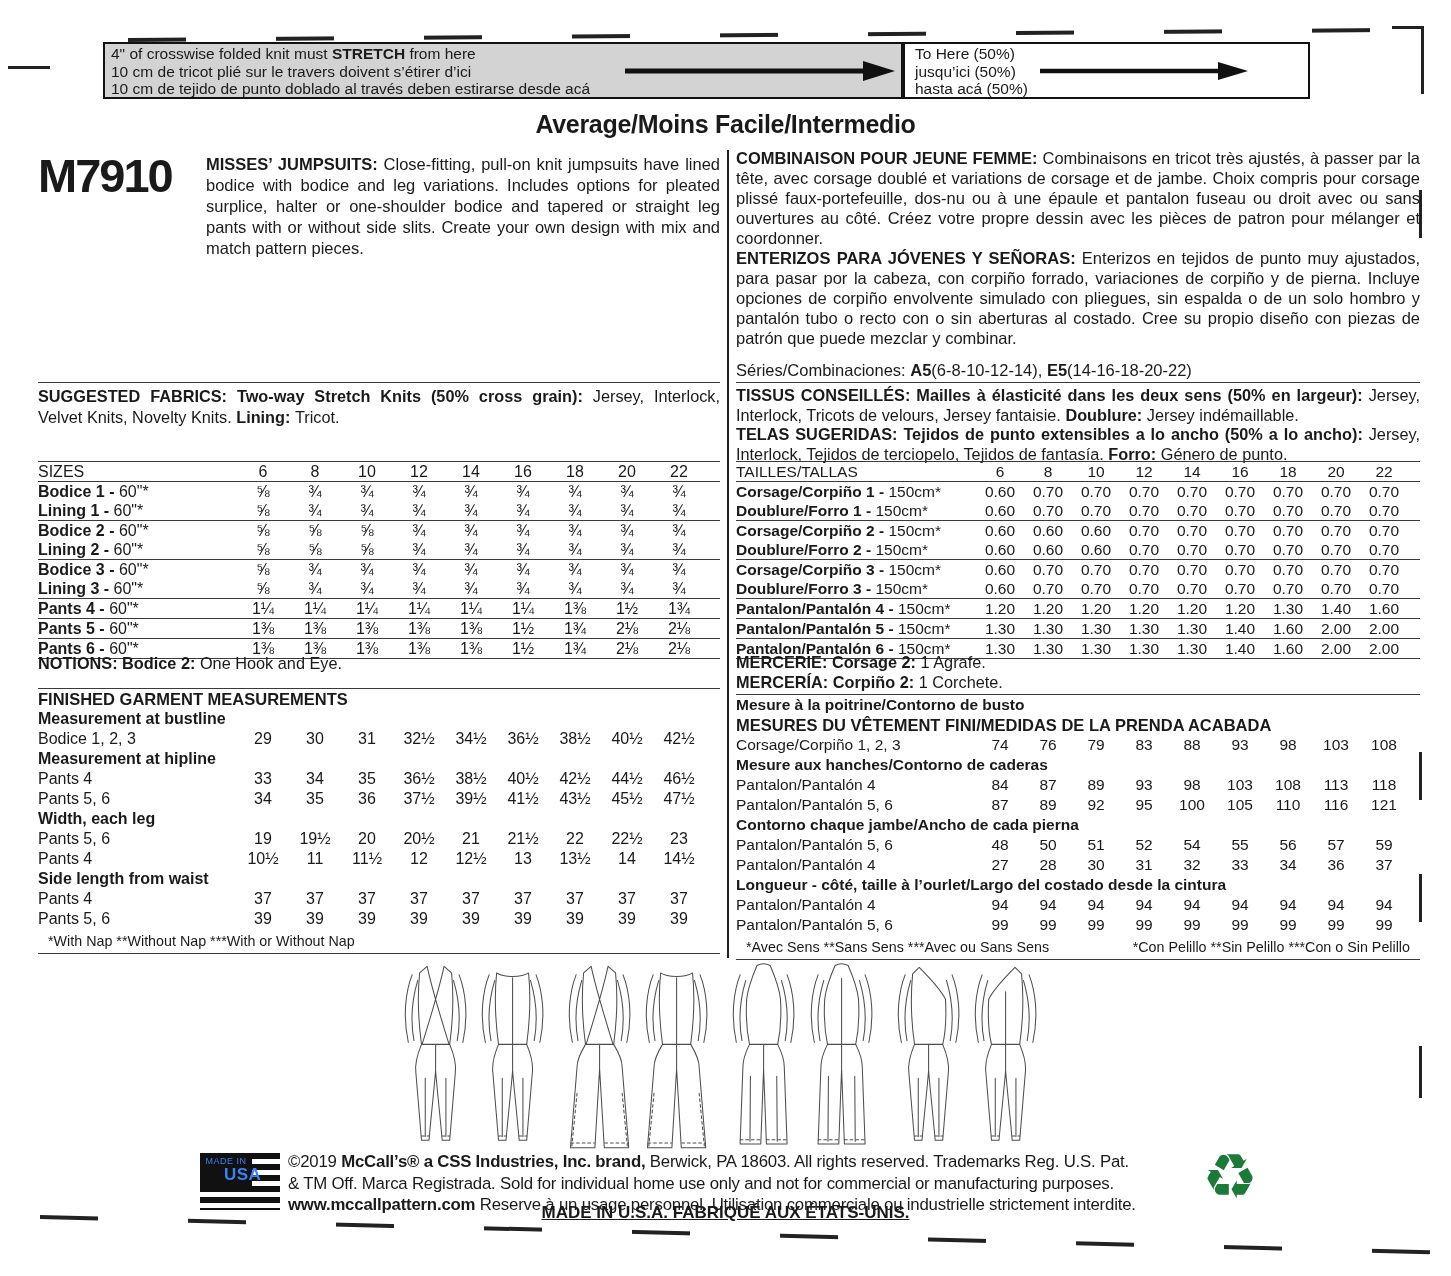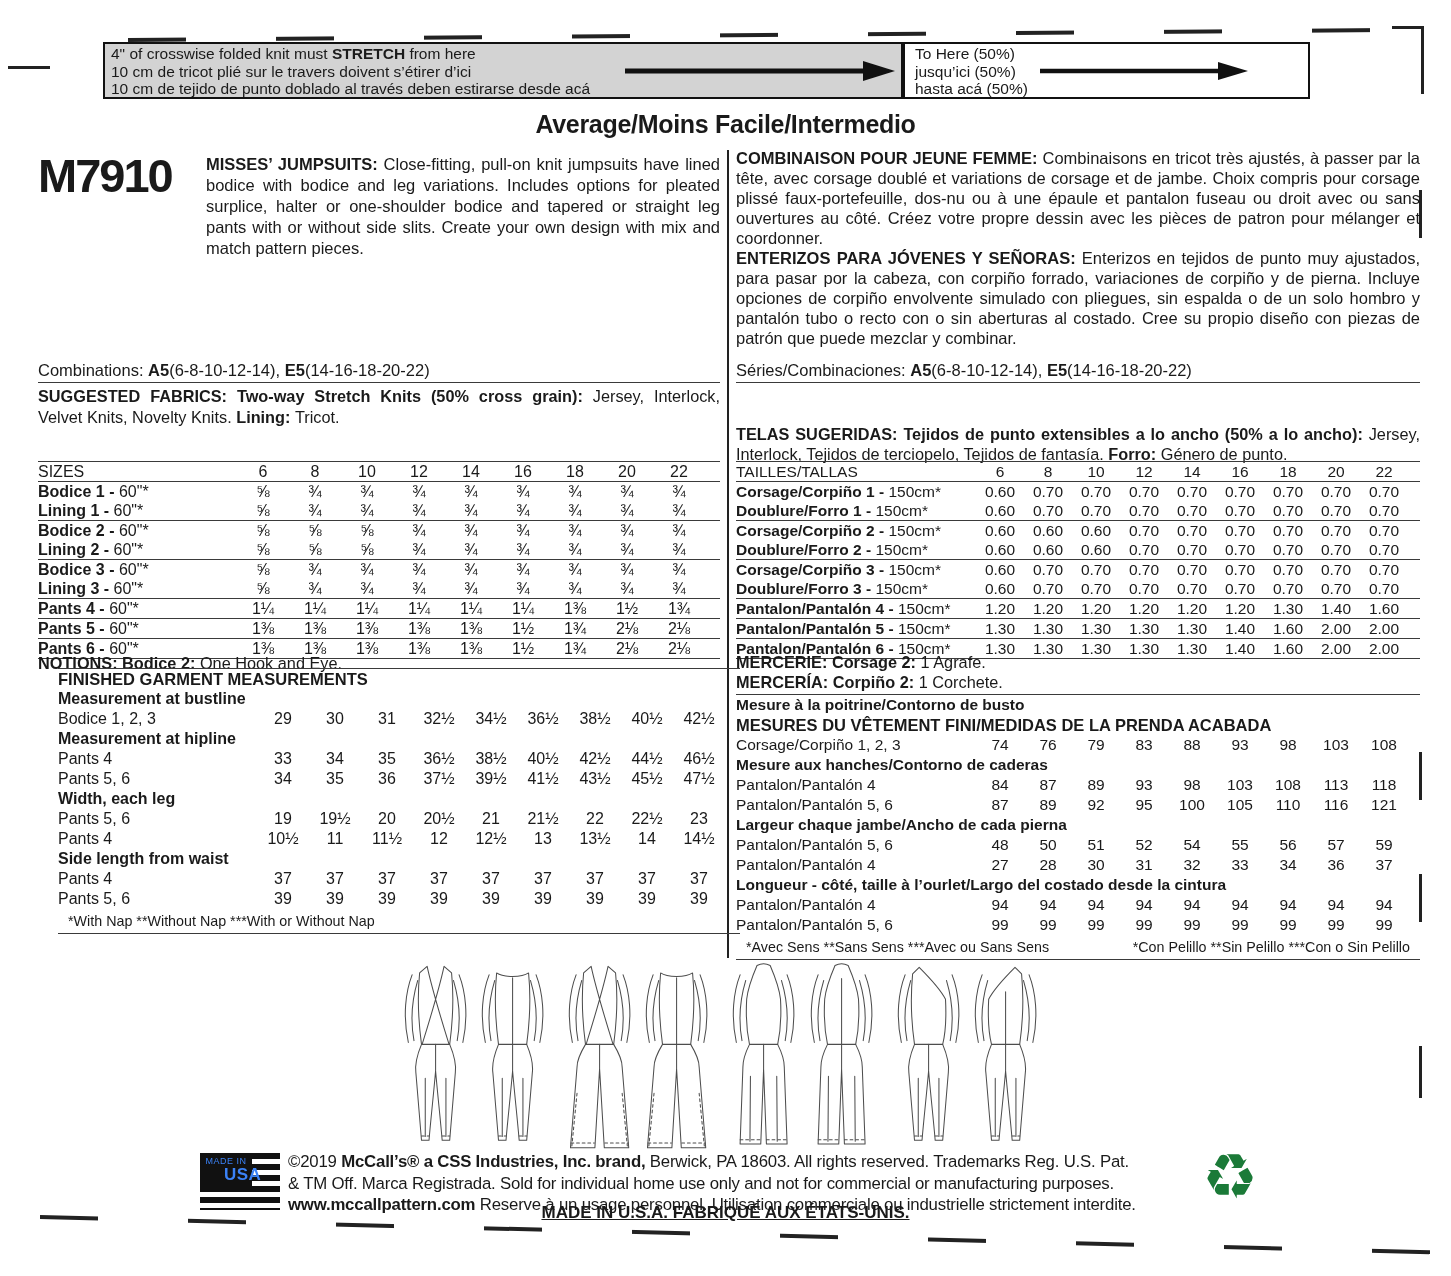--- a/index.html
+++ b/index.html
@@ -98,21 +98,20 @@
   </svg>
 
   <div class="difficulty">Average/Moins Facile/Intermedio</div>
   <div class="divider"></div>
 
   <div class="col col-left">
     <div class="descrow">
       <div class="pattern-number">M7910</div>
       <div class="desc"><span class="b">MISSES’ JUMPSUITS: </span><span>Close-fitting, pull-on knit jumpsuits have lined bodice with bodice and leg variations. Includes options for pleated surplice, halter or one-shoulder bodice and tapered or straight leg pants with or without side slits. Create your own design with mix and match pattern pieces.</span></div>
     </div>
-    <div class="combo"><span>Combinations: </span><span class="b">A5</span><span>(6-8-10-12-14), </span><span class="b">E5</span><span>(14-16-18-20-22)</span></div>
     <div class="rule" style="top:234px;"></div>
     <div class="fabrics" style="top:238px;"><span class="b">SUGGESTED FABRICS: Two-way Stretch Knits (50% cross grain): </span><span>Jersey, Interlock, Velvet Knits, Novelty Knits. </span><span class="b">Lining: </span><span>Tricot.</span></div>
     <div class="tbl tus" style="top:313px;">
         <div class="trow sep header">
           <div class="tlabel"><span>SIZES</span></div>
           <div class="tcell">6</div>
           <div class="tcell">8</div>
           <div class="tcell">10</div>
           <div class="tcell">12</div>
           <div class="tcell">14</div>
@@ -224,21 +223,21 @@
           <div class="tcell">1⅜</div>
           <div class="tcell">1⅜</div>
           <div class="tcell">1⅜</div>
           <div class="tcell">1½</div>
           <div class="tcell">1¾</div>
           <div class="tcell">2⅛</div>
           <div class="tcell">2⅛</div>
         </div>
       </div>
     <div class="notions"><span class="b">NOTIONS: Bodice 2: </span><span>One Hook and Eye.</span></div>
-    <div class="tbl tus fgm" style="top:520px;margin-left:20px;">
+    <div class="tbl tus fgm" style="top:540px;">
       <div class="trow title">
           <div class="tlabel"><span class="b">FINISHED GARMENT MEASUREMENTS</span></div>
         </div>
         <div class="trow section">
           <div class="tlabel"><span class="b">Measurement at bustline</span></div>
         </div>
         <div class="trow">
           <div class="tlabel"><span>Bodice 1, 2, 3</span></div>
           <div class="tcell">29</div>
           <div class="tcell">30</div>
@@ -335,20 +334,21 @@
         <span>*With Nap **Without Nap ***With or Without Nap</span>
       </div>
     </div>
   </div>
 
   <div class="col col-right">
     <div class="desc2"><span class="b">COMBINAISON POUR JEUNE FEMME: </span><span>Combinaisons en tricot très ajustés, à passer par la tête, avec corsage doublé et variations de corsage et de jambe. Choix compris pour corsage plissé faux-portefeuille, dos-nu ou à une épaule et pantalon fuseau ou droit avec ou sans ouvertures au côté. Créez votre propre dessin avec les pièces de patron pour mélanger et coordonner.</span></div>
     <div class="desc2"><span class="b">ENTERIZOS PARA JÓVENES Y SEÑORAS: </span><span>Enterizos en tejidos de punto muy ajustados, para pasar por la cabeza, con corpiño forrado, variaciones de corpiño y de pierna. Incluye opciones de corpiño envolvente simulado con pliegues, sin espalda o de un solo hombro y pantalón tubo o recto con o sin aberturas al costado. Cree su propio diseño con piezas de patrón que puede mezclar y combinar.</span></div>
     <div class="combo"><span>Séries/Combinaciones: </span><span class="b">A5</span><span>(6-8-10-12-14), </span><span class="b">E5</span><span>(14-16-18-20-22)</span></div>
     <div class="rule" style="top:234px;"></div>
+    <div class="fabrics" style="top:237px;line-height:20px;"><span class="b">TISSUS CONSEILLÉS: Mailles à élasticité dans les deux sens (50% en largeur): </span><span>Jersey, Interlock, Tricots de velours, Jersey fantaisie. </span><span class="b">Doublure: </span><span>Jersey indémaillable.</span></div>
     <div class="fabrics" style="top:277px;line-height:19.5px;"><span class="b">TELAS SUGERIDAS: Tejidos de punto extensibles a lo ancho (50% a lo ancho): </span><span>Jersey, Interlock, Tejidos de terciopelo, Tejidos de fantasía. </span><span class="b">Forro: </span><span>Género de punto.</span></div>
     <div class="tbl tmx" style="top:313px;">
         <div class="trow sep header">
           <div class="tlabel"><span>TAILLES/TALLAS</span></div>
           <div class="tcell">6</div>
           <div class="tcell">8</div>
           <div class="tcell">10</div>
           <div class="tcell">12</div>
           <div class="tcell">14</div>
           <div class="tcell">16</div>
@@ -507,21 +507,21 @@
           <div class="tcell">89</div>
           <div class="tcell">92</div>
           <div class="tcell">95</div>
           <div class="tcell">100</div>
           <div class="tcell">105</div>
           <div class="tcell">110</div>
           <div class="tcell">116</div>
           <div class="tcell">121</div>
         </div>
         <div class="trow section">
-          <div class="tlabel"><span class="b">Largeur chaque jambe/Ancho de cada pierna</span></div>
+          <div class="tlabel"><span class="b">Contorno chaque jambe/Ancho de cada pierna</span></div>
         </div>
         <div class="trow">
           <div class="tlabel"><span>Pantalon/Pantalón 5, 6</span></div>
           <div class="tcell">48</div>
           <div class="tcell">50</div>
           <div class="tcell">51</div>
           <div class="tcell">52</div>
           <div class="tcell">54</div>
           <div class="tcell">55</div>
           <div class="tcell">56</div>

